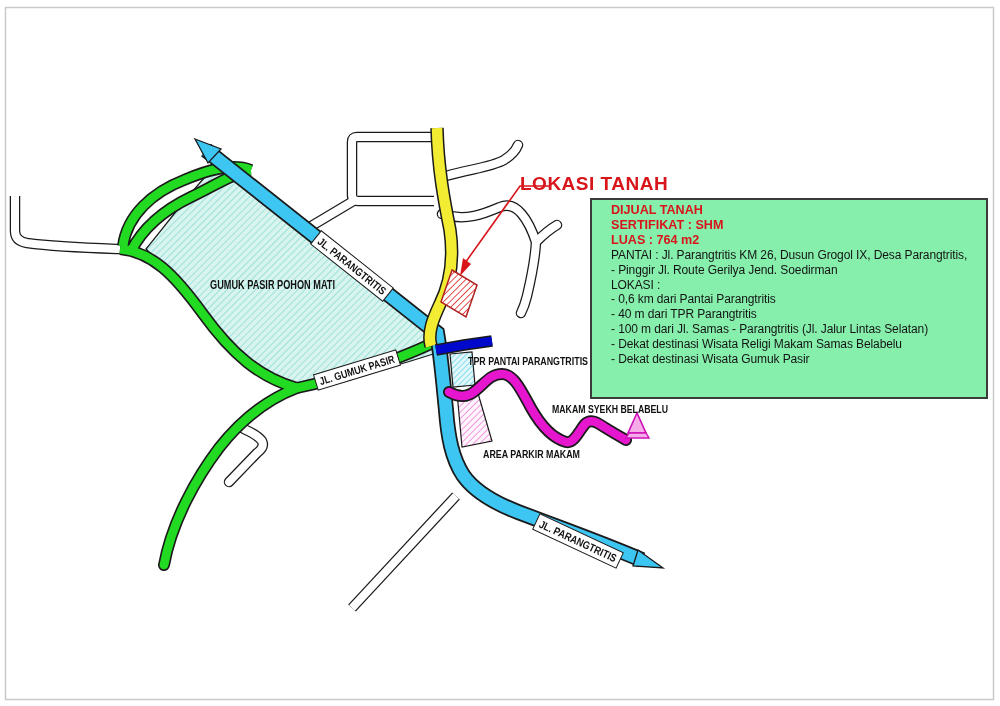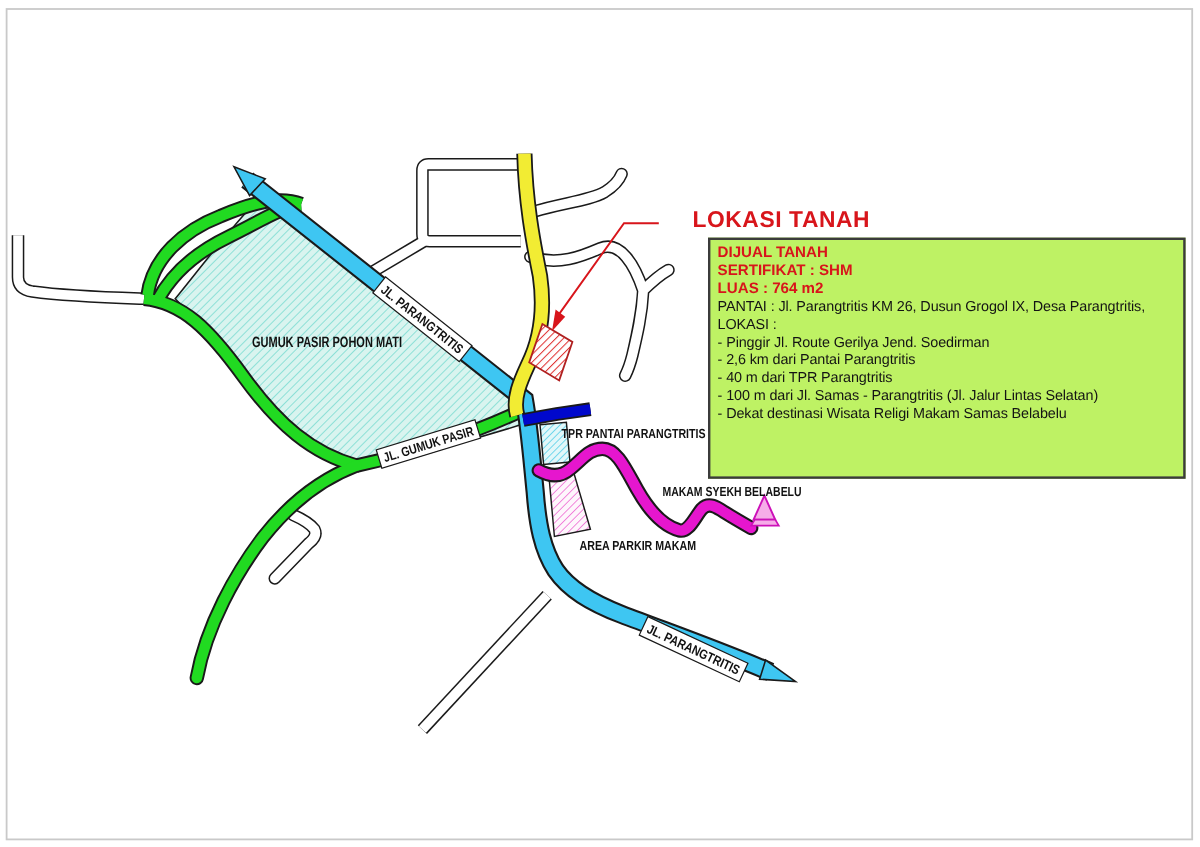--- a/index.html
+++ b/index.html
@@ -2,28 +2,28 @@
 <html><head>
 <meta charset="utf-8">
 <style>
   html,body{margin:0;padding:0;background:#ffffff;}
   .canvas{
     position:relative;width:1000px;height:706px;background:#ffffff;
     font-family:"Liberation Sans",sans-serif;overflow:hidden;
   }
   .map-svg{position:absolute;left:0;top:0;}
   .map-title{
-    position:absolute;left:577px;top:173px;
+    position:absolute;left:520px;top:173px;
     font-size:19px;font-weight:bold;letter-spacing:.5px;color:#d8151b;
     white-space:nowrap;
   }
   .info-box{
     position:absolute;left:590px;top:198px;width:398px;height:201px;
-    box-sizing:border-box;border:2px solid #3b3b3b;background:#bef264;
-    padding:3px 6px 2px 6px;font-size:12px;line-height:14.9px;color:#141414;
+    box-sizing:border-box;border:2px solid #3b3b3b;background:#86efac;
+    padding:3px 6px 2px 19px;font-size:12px;line-height:14.9px;color:#141414;
     letter-spacing:-0.1px;overflow:hidden;
   }
   .info-box .red{color:#d8151b;font-weight:bold;font-size:12.6px;letter-spacing:0;}
   .info-box div{white-space:nowrap;}
   svg text{font-family:"Liberation Sans",sans-serif;font-weight:bold;fill:#111;}
 </style>
 </head>
 <body>
 
 <div class="canvas">
@@ -137,21 +137,22 @@
     <polygon points="460,276 471,264 463,258" fill="#d8151b"></polygon>
   </svg>
 
   <div class="map-title">LOKASI TANAH</div>
 
   <div class="info-box">
     <div class="red">DIJUAL TANAH</div>
     <div class="red">SERTIFIKAT : SHM</div>
     <div class="red">LUAS : 764 m2</div>
     <div>PANTAI : Jl. Parangtritis KM 26, Dusun Grogol IX, Desa Parangtritis,</div>
+    <div>- Pinggir Jl. Route Gerilya Jend. Soedirman</div>
     <div>LOKASI :</div>
-    <div>- Pinggir Jl. Route Gerilya Jend. Soedirman</div>
-    <div>- 2,6 km dari Pantai Parangtritis</div>
+    <div>- 0,6 km dari Pantai Parangtritis</div>
     <div>- 40 m dari TPR Parangtritis</div>
     <div>- 100 m dari Jl. Samas - Parangtritis (Jl. Jalur Lintas Selatan)</div>
     <div>- Dekat destinasi Wisata Religi Makam Samas Belabelu</div>
+    <div>- Dekat destinasi Wisata Gumuk Pasir</div>
   </div>
 
 </div>
 
 </body></html>

